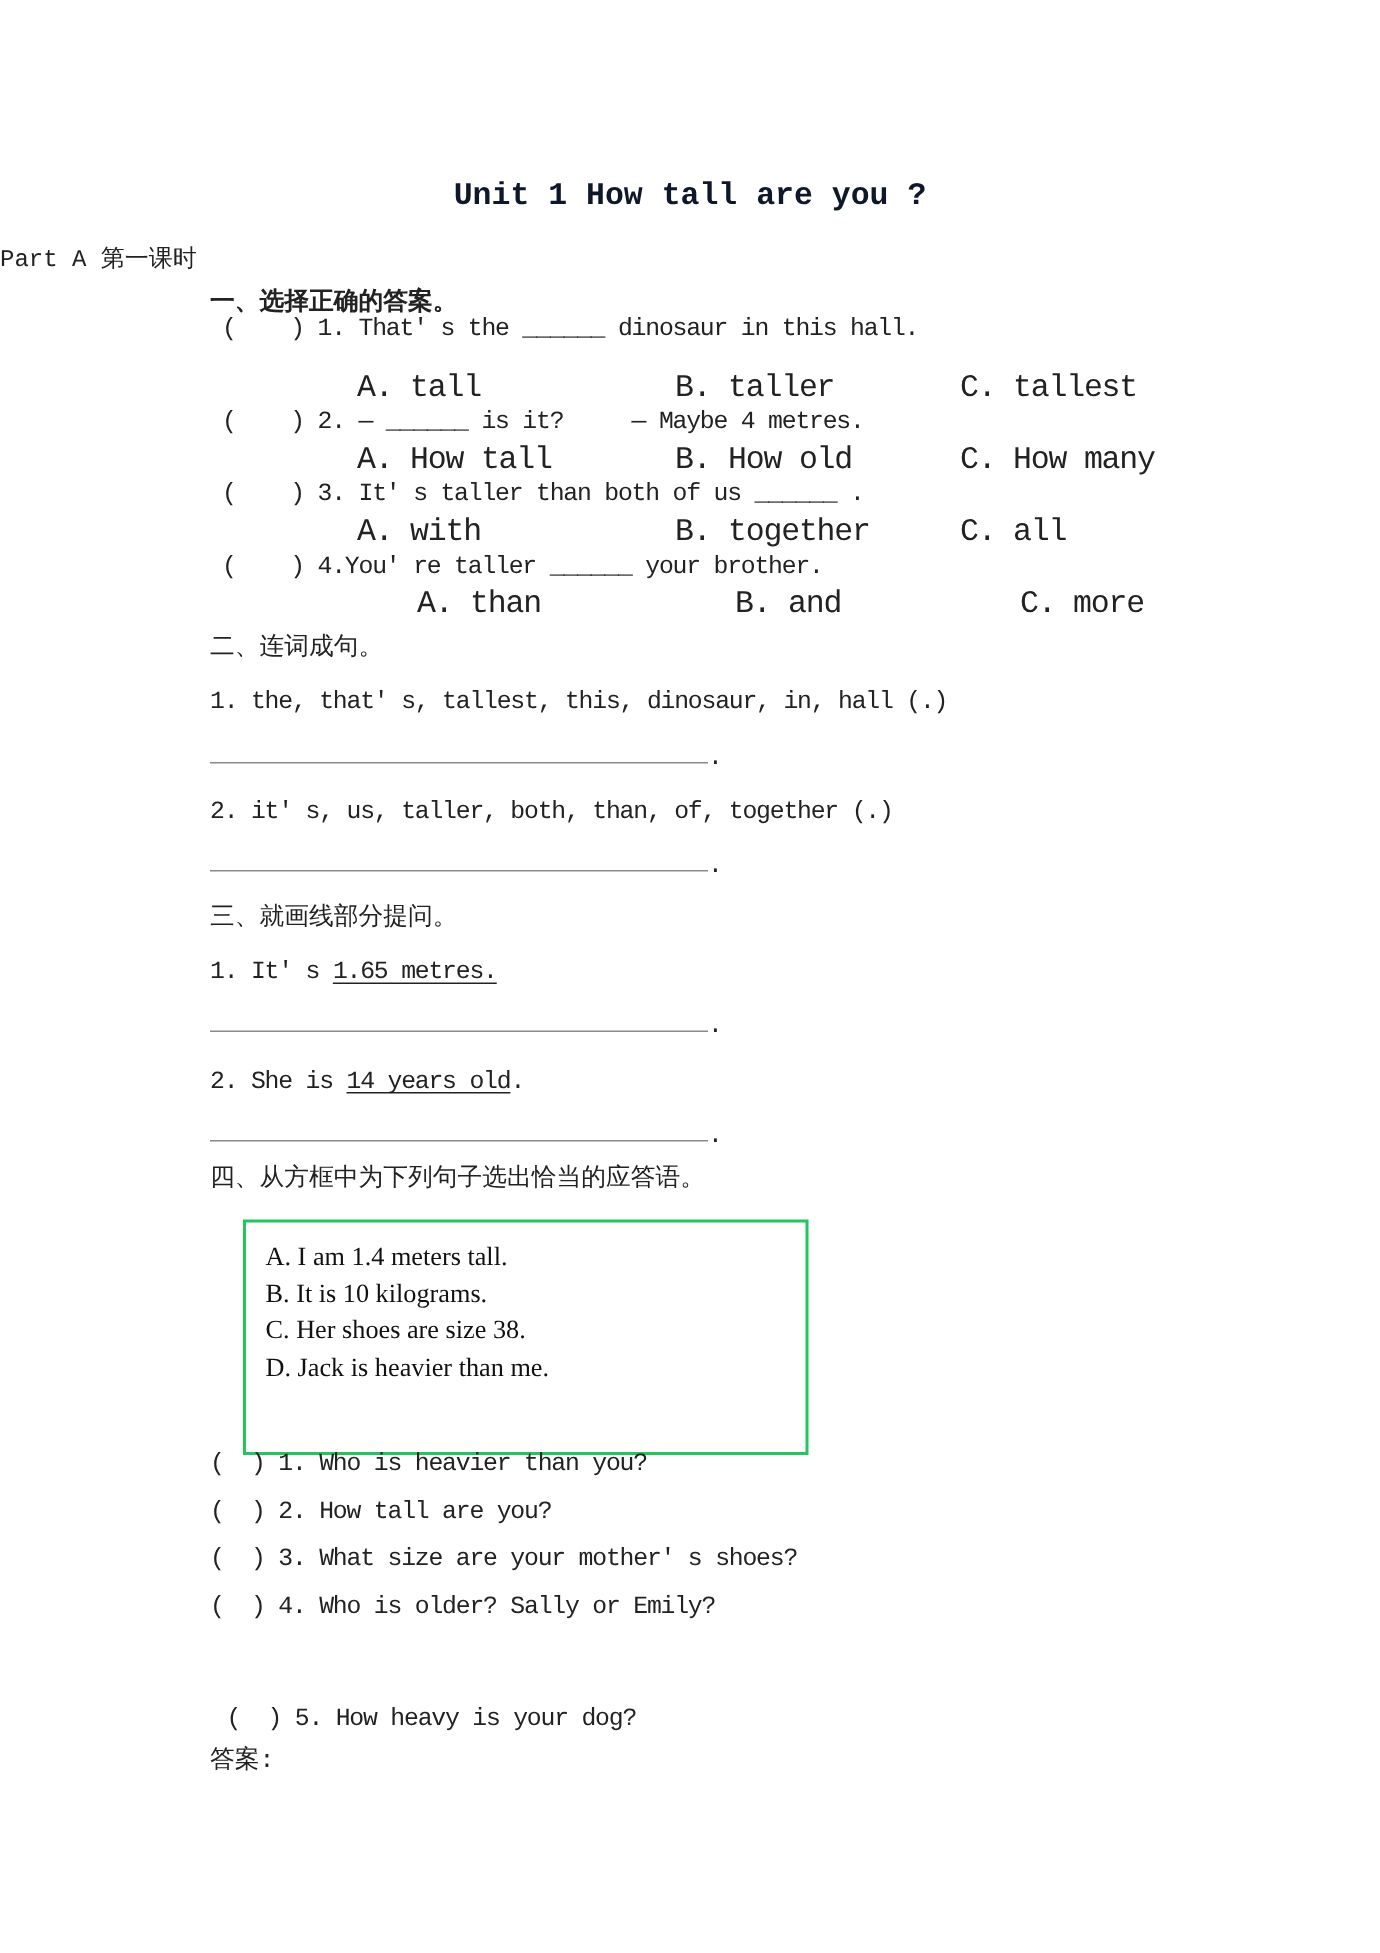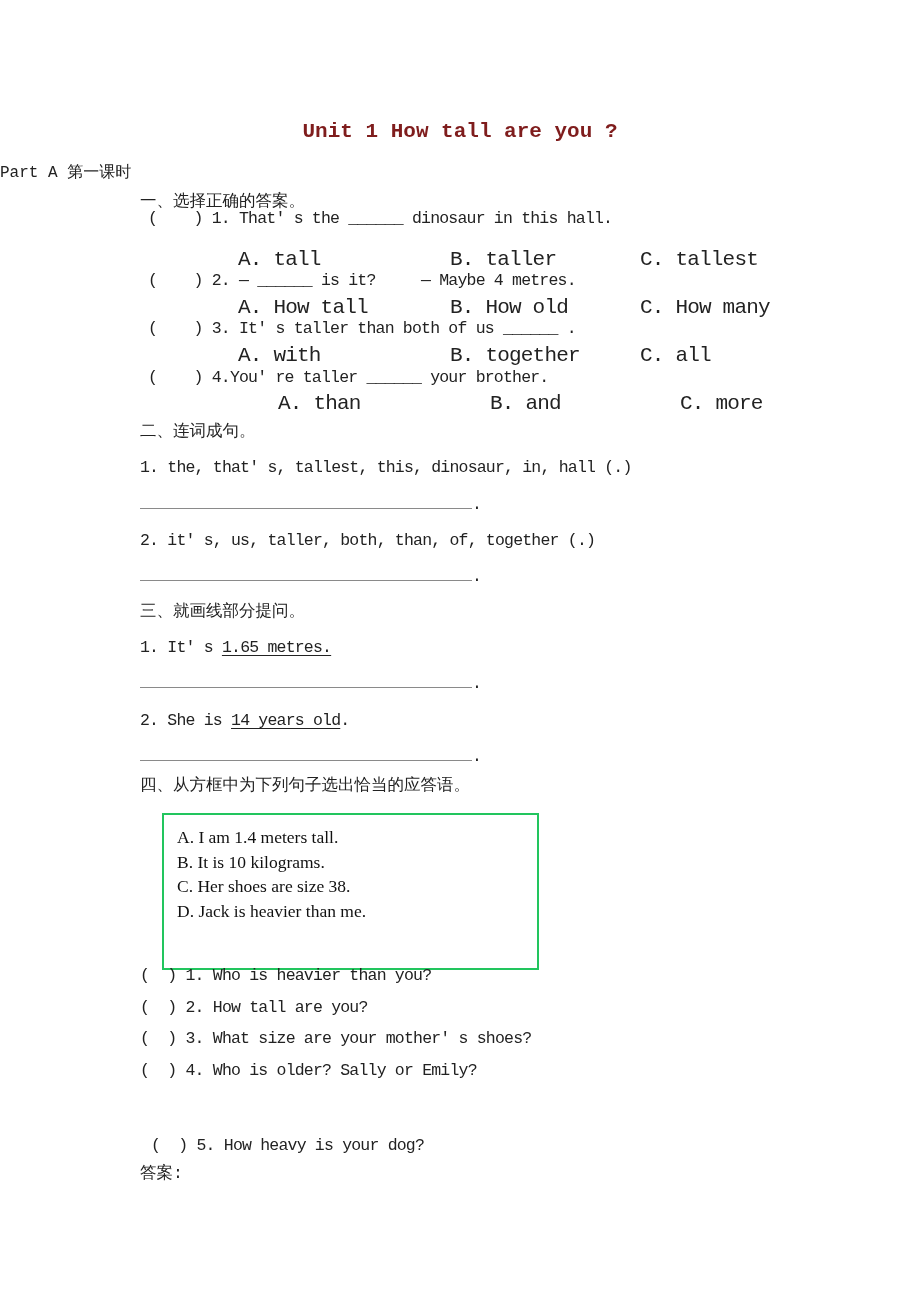--- a/index.html
+++ b/index.html
@@ -64,24 +64,24 @@
     padding: 10px 0 0 13px;
     color: #111111;
   }
   .box div { white-space: pre; }
 </style>
 </head>
 <body>
 
 <div class="page">
 
-  <div class="title" style="color: #7f1d1d;">Unit 1 How tall are you ?</div>
+  <div class="title" style="color: #0f172a;">Unit 1 How tall are you ?</div>
   <div class="subtitle">Part A 第一课时</div>
 
-  <div class="line cjk" style="top:192px; left:140px;">一、选择正确的答案。</div>
+  <div class="line cjk" style="top:192px; left:140px;font-weight:bold;">一、选择正确的答案。</div>
 
   <div class="line" style="top:209px; left:148px;">(    ) 1. That' s the ______ dinosaur in this hall.</div>
   <div class="optrow" style="top:248px;">
     <span class="col-a">A. tall</span>
     <span class="col-b">B. taller</span>
     <span class="col-c">C. tallest</span>
   </div>
 
   <div class="line" style="top:271px; left:148px;">(    ) 2. — ______ is it?     — Maybe 4 metres.</div>
   <div class="optrow" style="top:296px;">

